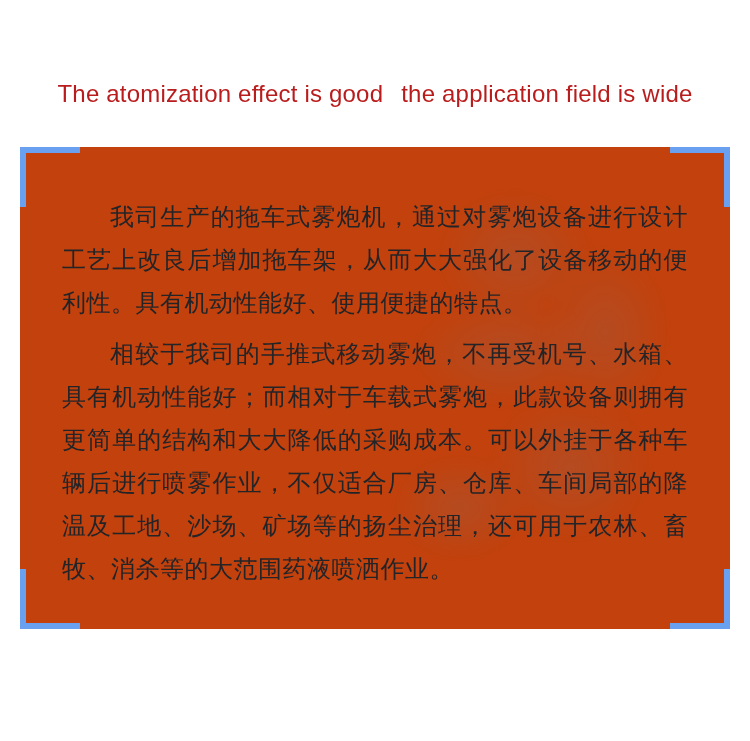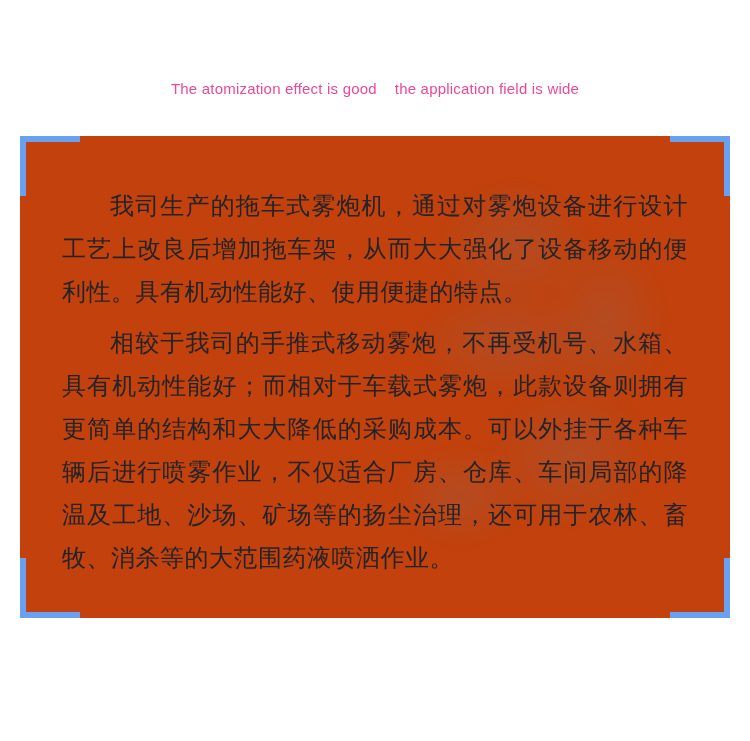--- a/index.html
+++ b/index.html
@@ -33,22 +33,22 @@
     letter-spacing: 2px;
     line-height: 1.2;
     white-space: nowrap;
   }
   .headline .seg-gap {
     display: inline-block;
     width: 16px;
   }
   .subline {
     margin-top: 22px;
-    font-size: 15px;
-    color: #ec4899;
+    font-size: 24px;
+    color: #b91c1c;
     letter-spacing: 0.2px;
     white-space: nowrap;
   }
   .subline .sub-gap {
     display: inline-block;
     width: 18px;
   }
 
   
   .panel-wrap {

